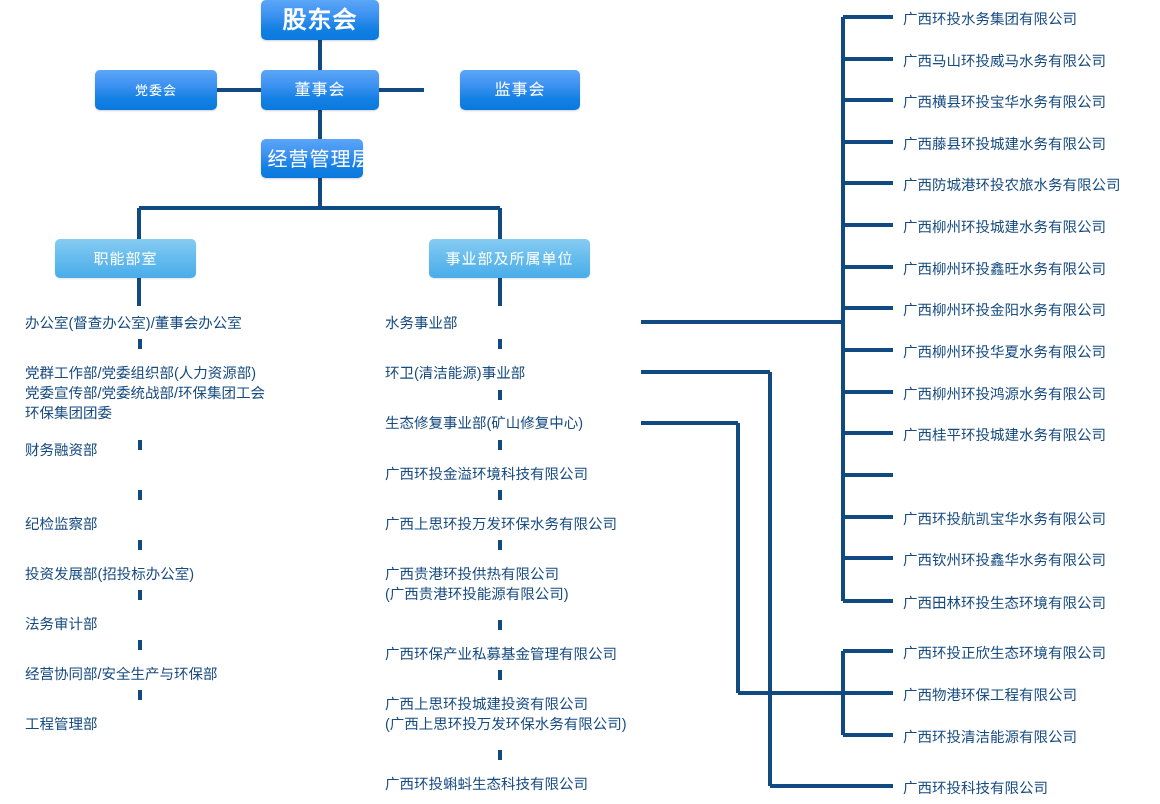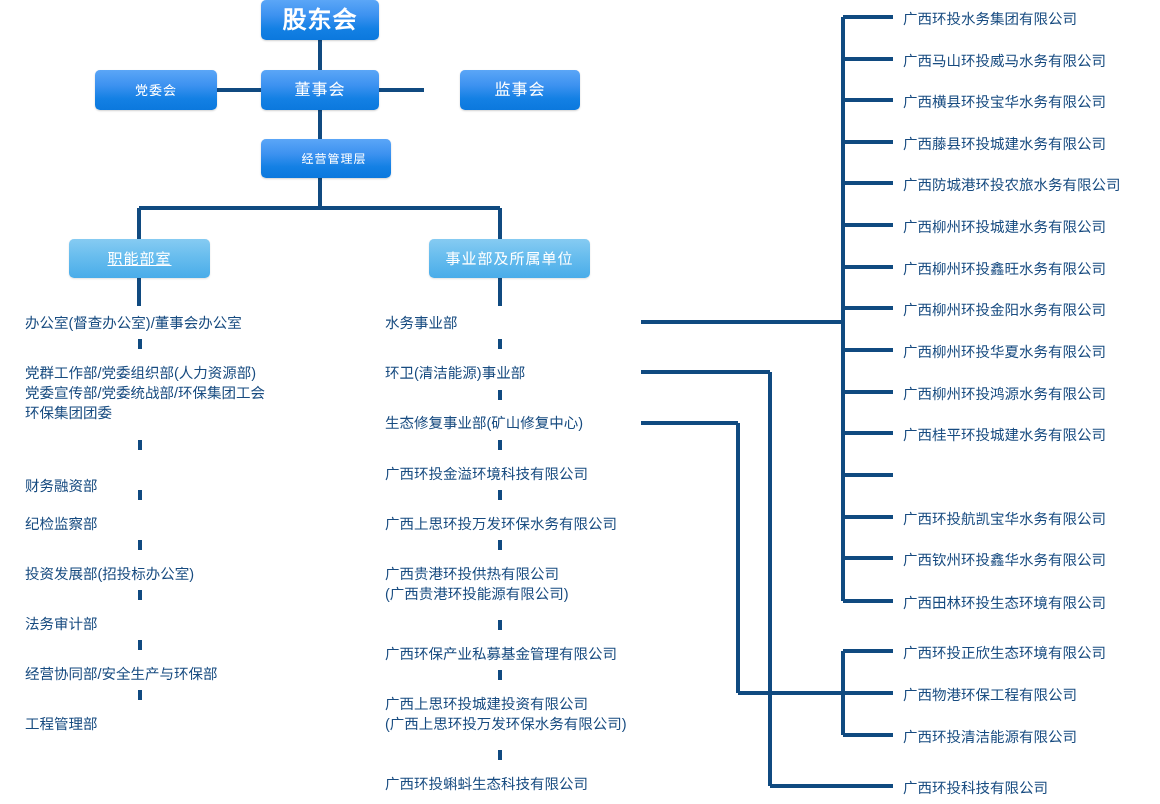--- a/index.html
+++ b/index.html
@@ -51,22 +51,22 @@
     box-shadow: 0 1px 2px rgba(0,0,0,0.12);
   }
   .node-box .node-label {
     display: block;
     line-height: 1;
   }
   .box-top    { left: 261px; top: 0px;   width: 118px; height: 40px; font-size: 24px; font-weight: bold; }
   .box-board  { left: 261px; top: 70px;  width: 118px; height: 40px; font-size: 16px; }
   .box-party  { left: 95px;  top: 70px;  width: 122px; height: 40px; font-size: 13px; }
   .box-super  { left: 424px; top: 70px;  width: 120px; height: 40px; font-size: 16px; margin-left: 36px; }
-  .box-mgmt   { left: 261px; top: 139px; width: 130px; height: 39px; font-size: 12px; padding-left: 16px; }
-  .box-func   { left: 69px;  top: 239px; width: 141px; height: 39px; font-size: 15px; text-decoration: underline; }
+  .box-mgmt   { left: 261px; top: 139px; width: 102px; height: 39px; font-size: 20px; padding-left: 16px; }
+  .box-func   { left: 55px;  top: 239px; width: 141px; height: 39px; font-size: 15px; }
   .box-biz    { left: 429px; top: 239px; width: 161px; height: 39px; font-size: 15px; }
 
   
   .leaf {
     position: absolute;
     color: #174b80;
     font-size: 14.5px;
     line-height: 1.38;
     white-space: nowrap;
     user-select: none;
@@ -192,21 +192,21 @@
   <div class="leaf col-left" style="top:313px">
     <span class="sub">办公室(督查办公室)/董事会办公室</span>
   </div>
 
   <div class="leaf col-left" style="top:363px">
     <span class="sub">党群工作部/党委组织部(人力资源部)</span>
     <span class="sub">党委宣传部/党委统战部/环保集团工会</span>
     <span class="sub">环保集团团委</span>
   </div>
 
-  <div class="leaf col-left" style="top:476px">
+  <div class="leaf col-left" style="top:440px">
     <span class="sub">财务融资部</span>
   </div>
 
   <div class="leaf col-left" style="top:514px">
     <span class="sub">纪检监察部</span>
   </div>
 
   <div class="leaf col-left" style="top:564px">
     <span class="sub">投资发展部(招投标办公室)</span>
   </div>

